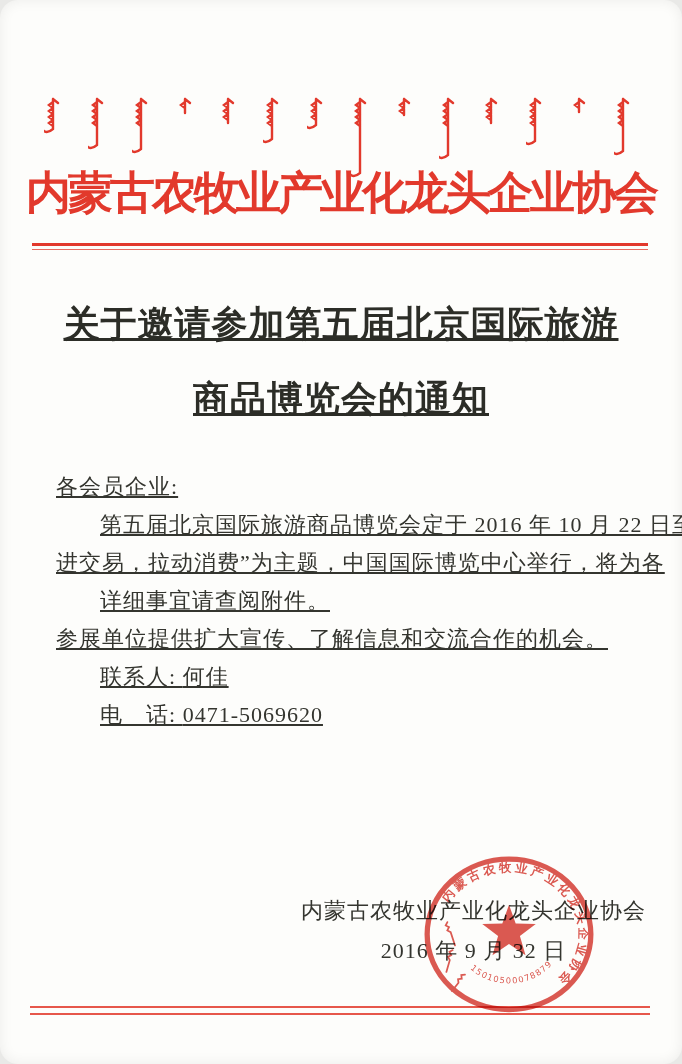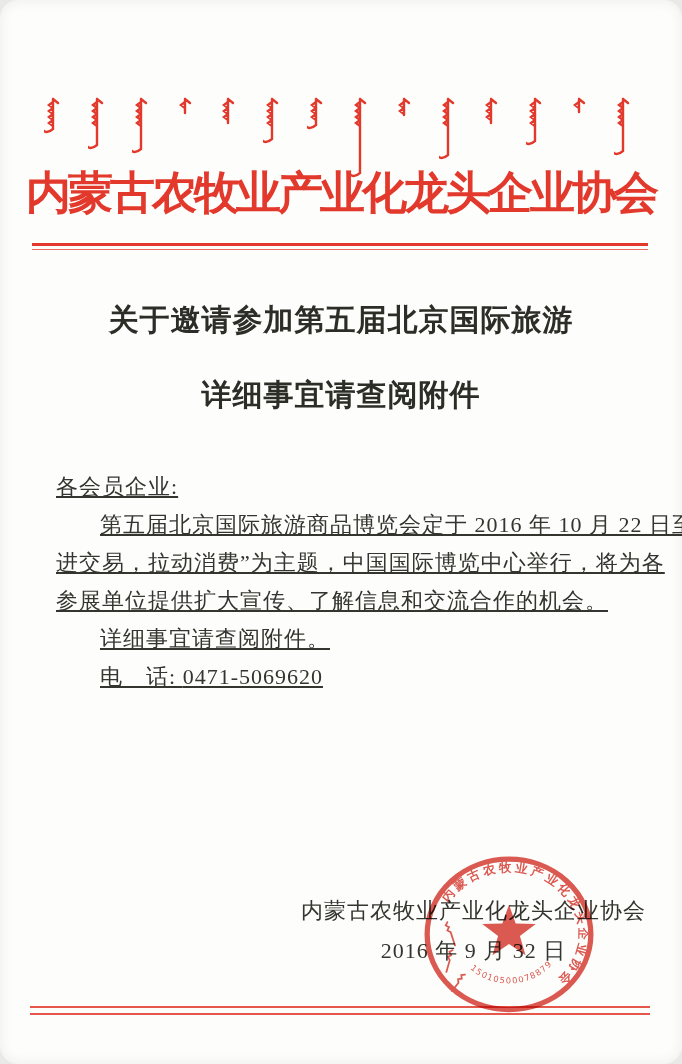--- a/index.html
+++ b/index.html
@@ -25,24 +25,25 @@
     letter-spacing:-3px;
     color:var(--accent,#e2392c);
     white-space:nowrap;
   }
   .rule-thick{position:absolute;left:32px;right:34px;top:243px;height:3px;background:var(--accent,#e2392c);}
   .rule-thin{position:absolute;left:32px;right:34px;top:249px;height:1px;background:var(--accent,#e2392c);opacity:.75;}
   
   .doc-title{
     position:absolute;left:0;right:0;
     text-align:center;
-    font-size:30px;font-weight:bold;
+    font-size:36px;font-weight:bold;
     letter-spacing:1px;
     color:#2c2d27;
     white-space:nowrap;
+    text-decoration:underline;
   }
   .doc-title.l1{top:300px;}
   .doc-title.l2{top:375px;}
   
   .body-block{
     position:absolute;left:56px;right:40px;top:468px;
     font-size:22px;color:#34352f;
     letter-spacing:1px;
     text-decoration:underline;
   }
@@ -117,28 +118,29 @@
         <path d="M9 2 L14 6 M9 2 V54 M9 5 l-4 3 l4 3 M9 11 l-4 3 l4 3 M9 17 l-4 3 l4 3 M9 23 l-4 3 l4 3 M9 54 q-7 6 -11 0" fill="none" stroke="#e2392c" stroke-width="2.4" stroke-linecap="round"></path>
       </svg>
     </div>
 
   <div class="org-title">内蒙古农牧业产业化龙头企业协会</div>
 
   <div class="rule-thick"></div>
   <div class="rule-thin"></div>
 
   <div class="doc-title l1">关于邀请参加第五届北京国际旅游</div>
-  <div class="doc-title l2">详细事宜请查阅附件</div>
+  <div class="doc-title l2">商品博览会的通知</div>
 
   <div class="body-block">
     <div class="body-line">各会员企业:</div>
     <div class="body-line indent">第五届北京国际旅游商品博览会定于 2016 年 10 月 22 日至</div>
     <div class="body-line">进交易，拉动消费”为主题，中国国际博览中心举行，将为各</div>
+    <div class="body-line indent">详细事宜请查阅附件。</div>
     <div class="body-line">参展单位提供扩大宣传、了解信息和交流合作的机会。</div>
-    <div class="body-line indent">详细事宜请查阅附件。</div>
+    <div class="body-line indent"><span>联系人: </span><span>何佳</span></div>
     <div class="body-line indent"><span>电　话: </span><span>0471-5069620</span></div>
   </div>
 
   <div class="sign-block">
     <div class="sign-org">内蒙古农牧业产业化龙头企业协会</div>
     <div class="sign-date">2016 年 9 月 32 日</div>
   </div>
 
   <div class="seal-wrap">
     <svg viewBox="0 0 200 182" width="100%" height="100%" preserveAspectRatio="none">

